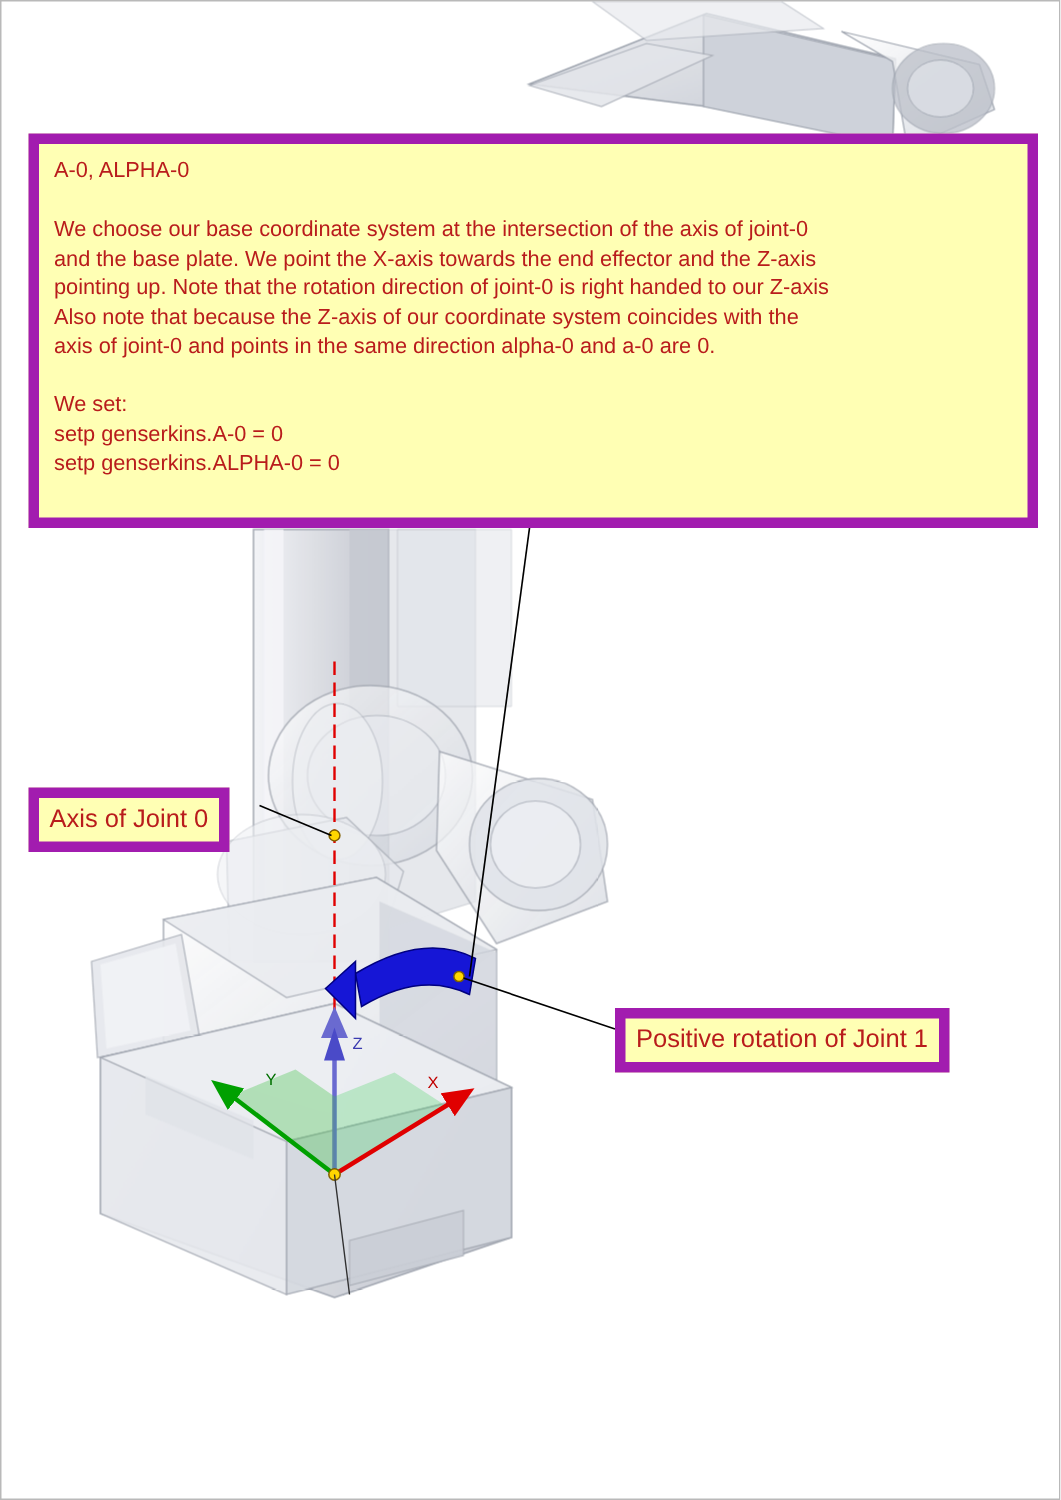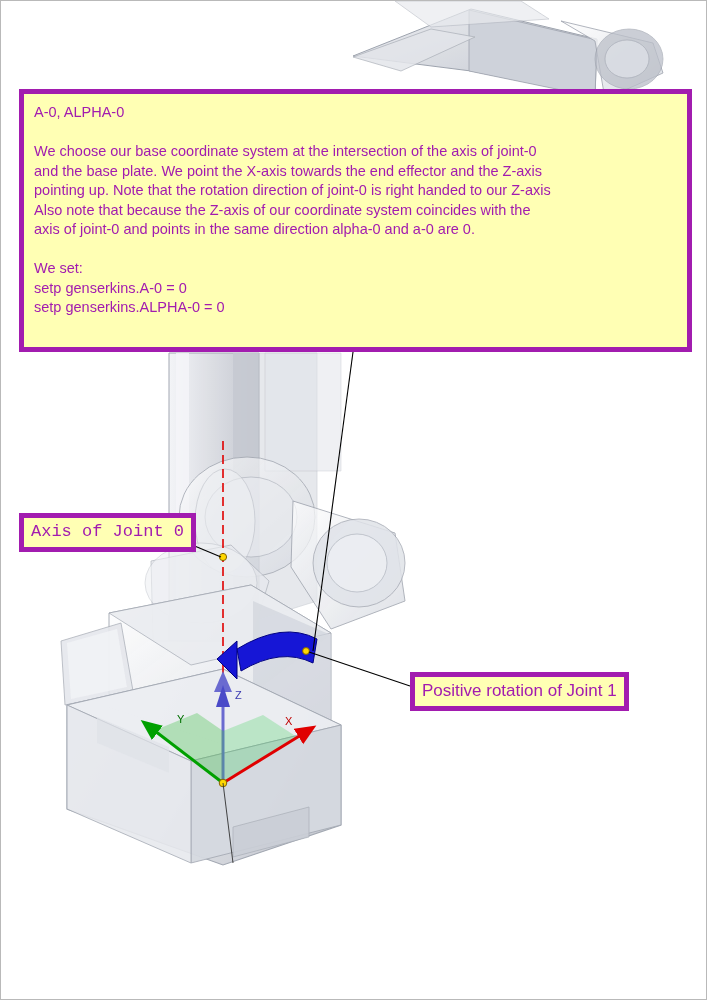--- a/index.html
+++ b/index.html
@@ -24,44 +24,43 @@
   .robot-layer {
     position: absolute;
     left: 0; top: 0;
     width: 707px; height: 1000px;
   }
 
   
   .callout {
     position: absolute;
     background: #ffffb4;
-    border: 5px solid #a21caf;
+    border: 7px solid #a21caf;
     box-sizing: border-box;
-    color: #a21caf;
+    color: #b91c1c;
   }
   .callout.big {
     left: 18px;
     top: 88px;
     width: 673px;
     height: 263px;
     padding: 9px 10px;
     font-size: 14.5px;
     line-height: 19.5px;
     white-space: pre-wrap;
   }
   .callout.small {
     padding: 4px 7px 5px 7px;
     font-size: 17px;
     line-height: 20px;
     white-space: nowrap;
   }
   #callout-axis {
     left: 18px;
-    top: 512px;
-    font-family: Liberation Mono, monospace;
+    top: 524px;
   }
   #callout-rotation {
     left: 409px;
     top: 671px;
   }
 
   
   .overlay {
     position: absolute;
     left: 0; top: 0;

